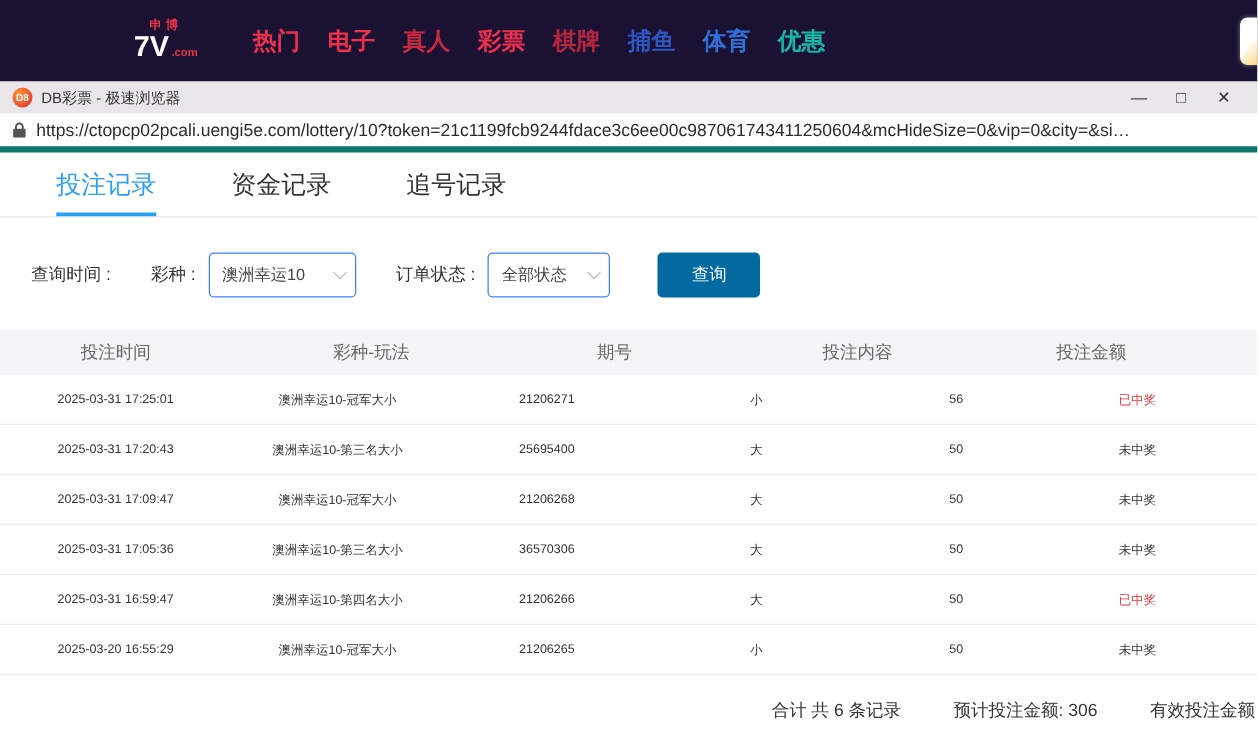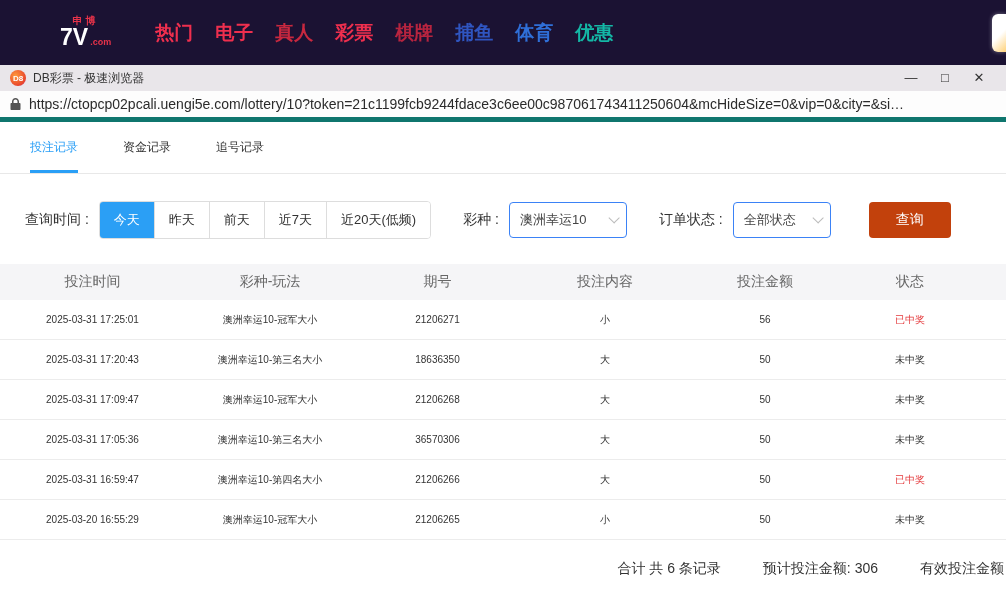--- a/index.html
+++ b/index.html
@@ -1,20 +1,20 @@
 <!DOCTYPE html>
 <html><head>
 <meta charset="utf-8">
 <style>
   * { box-sizing: border-box; margin: 0; padding: 0; }
   html, body { width: 1006px; height: 590px; overflow: hidden; }
   body { font-family: "Liberation Sans", "DejaVu Sans", sans-serif; background: #fff; }
 
   
-  .topbar { height: 65px; background: #1b1233; display: flex; align-items: center; position: relative; }
+  .topbar { height: 65px; background: #1b1233; display: flex; align-items: center; position: relative; padding-left: 47px; }
   .logo { margin-left: 60px; display: flex; flex-direction: column; align-items: center; line-height: 1; cursor: pointer; }
   .logo-top { color: #e8334a; font-size: 10px; font-weight: bold; letter-spacing: 3px; }
   .logo-mainrow { display: flex; align-items: flex-end; }
   .logo-main { color: #fff; font-size: 23px; font-weight: bold; }
   .logo-com { color: #e8334a; font-size: 9px; font-weight: bold; margin-left: 2px; margin-bottom: 2px; }
   .nav-items { display: flex; margin-left: 22px; }
   .nav-item { width: 60px; text-align: right; font-size: 19px; font-weight: bold; cursor: pointer; }
   .widget-icon { position: absolute; right: 0; top: 14px; width: 14px; height: 38px;
                  background: linear-gradient(135deg, #ffffff 55%, #ffd27a 100%);
                  border-radius: 6px 0 0 6px; box-shadow: 0 0 4px rgba(255,255,255,.4); cursor: pointer; }
@@ -29,49 +29,49 @@
   .window-controls { margin-left: auto; display: flex; }
   .win-btn { width: 34px; text-align: center; font-size: 13px; color: #333; cursor: pointer; line-height: 26px; }
 
   
   .urlbar { height: 31px; background: #fdfdfd; border-bottom: 5px solid #0f766e; display: flex; align-items: center; padding: 0 10px; }
   .lock-icon { margin-right: 8px; display: inline-flex; }
   .url-text { font-size: 14px; color: #2b2b2b; white-space: nowrap; overflow: hidden; }
 
   
   .tabs { height: 52px; display: flex; align-items: stretch; padding: 0 30px; border-bottom: 1px solid #e8e8e8; }
-  .tab { display: flex; align-items: center; font-size: 12px; color: #333; margin-right: 45px;
-         border-bottom: 3px solid transparent; cursor: pointer; padding-top: 3px; }
+  .tab { display: flex; align-items: center; font-size: 20px; color: #333; margin-right: 45px;
+         border-bottom: 3px solid transparent; cursor: pointer; padding-top: 3px; margin-left: 15px; }
   .tab.active { color: #2a9ff6; border-bottom-color: #2a9ff6; }
 
   
   .filters { display: flex; align-items: center; margin: 28px 0 26px 25px; height: 36px; }
   .filter-label { font-size: 14px; color: #333; }
   .btn-group { display: flex; border: 1px solid #ddd; border-radius: 4px; overflow: hidden; margin-left: 10px; }
   .btn-group .opt { padding: 9px 14px; font-size: 13px; color: #333; background: #fff;
                     border-left: 1px solid #ddd; cursor: pointer; white-space: nowrap; }
   .btn-group .opt:first-child { border-left: none; }
   .btn-group .opt.active { background: #2b9ff5; color: #fff; }
   .select { display: flex; align-items: center; justify-content: space-between; border: 1px solid #3b82f6;
             border-radius: 4px; padding: 0 10px; height: 36px; font-size: 13px; color: #444;
             margin-left: 10px; cursor: pointer; background: #fff; }
   .select-lottery { width: 118px; }
   .select-status { width: 98px; }
   .chevron { width: 8px; height: 8px; border-right: 1.5px solid #bbb; border-bottom: 1.5px solid #bbb;
              transform: rotate(45deg) translateY(-3px); margin-left: 8px; }
   .ml30 { margin-left: 32px; }
-  .search-btn { margin-left: 38px; background: #c2410c; color: #fff; border: none; border-radius: 4px;
+  .search-btn { margin-left: 38px; background: #0369a1; color: #fff; border: none; border-radius: 4px;
                 padding: 0 27px; height: 36px; font-size: 14px; cursor: pointer;
                 font-family: "Liberation Sans", sans-serif; }
 
   
   .bet-table { width: 1006px; }
   .t-row { display: grid; grid-template-columns: 185px 170px 165px 170px 150px 140px 1fr;
            align-items: center; }
-  .t-head { height: 36px; background: #f5f5f7; color: #666; font-size: 14px; }
+  .t-head { height: 36px; background: #f5f5f7; color: #666; font-size: 14px; gap: 27px; }
   .t-body-row { height: 40px; border-bottom: 1px solid #ececec; font-size: 10px; color: #333; }
   .t-cell { text-align: center; white-space: nowrap; }
 
   
   .summary { display: flex; justify-content: flex-end; align-items: center; gap: 42px;
              padding: 20px 2px 16px 0; font-size: 14px; color: #333; border-bottom: 1px solid #e8e8e8; }
   .summary span { white-space: nowrap; }
 </style>
 </head>
 <body>
@@ -117,27 +117,20 @@
 </div>
 
 <div class="tabs">
   <div class="tab active">投注记录</div>
   <div class="tab">资金记录</div>
   <div class="tab">追号记录</div>
 </div>
 
 <div class="filters">
   <span class="filter-label">查询时间 :</span>
-  <div class="btn-group">
-    <span class="opt active">今天</span>
-    <span class="opt">昨天</span>
-    <span class="opt">前天</span>
-    <span class="opt">近7天</span>
-    <span class="opt">近20天(低频)</span>
-  </div>
 
   <span class="filter-label ml30">彩种 :</span>
   <div class="select select-lottery">
     <span>澳洲幸运10</span>
     <span class="chevron"></span>
   </div>
 
   <span class="filter-label ml30">订单状态 :</span>
   <div class="select select-status">
     <span>全部状态</span>
@@ -161,21 +154,21 @@
     <div class="t-cell">2025-03-31 17:25:01</div>
     <div class="t-cell">澳洲幸运10-冠军大小</div>
     <div class="t-cell">21206271</div>
     <div class="t-cell">小</div>
     <div class="t-cell">56</div>
     <div class="t-cell" style="color: rgb(228, 57, 60);">已中奖</div>
   </div>
   <div class="t-row t-body-row">
     <div class="t-cell">2025-03-31 17:20:43</div>
     <div class="t-cell">澳洲幸运10-第三名大小</div>
-    <div class="t-cell">18636350</div>
+    <div class="t-cell">25695400</div>
     <div class="t-cell">大</div>
     <div class="t-cell">50</div>
     <div class="t-cell" style="color: rgb(51, 51, 51);">未中奖</div>
   </div>
   <div class="t-row t-body-row">
     <div class="t-cell">2025-03-31 17:09:47</div>
     <div class="t-cell">澳洲幸运10-冠军大小</div>
     <div class="t-cell">21206268</div>
     <div class="t-cell">大</div>
     <div class="t-cell">50</div>

